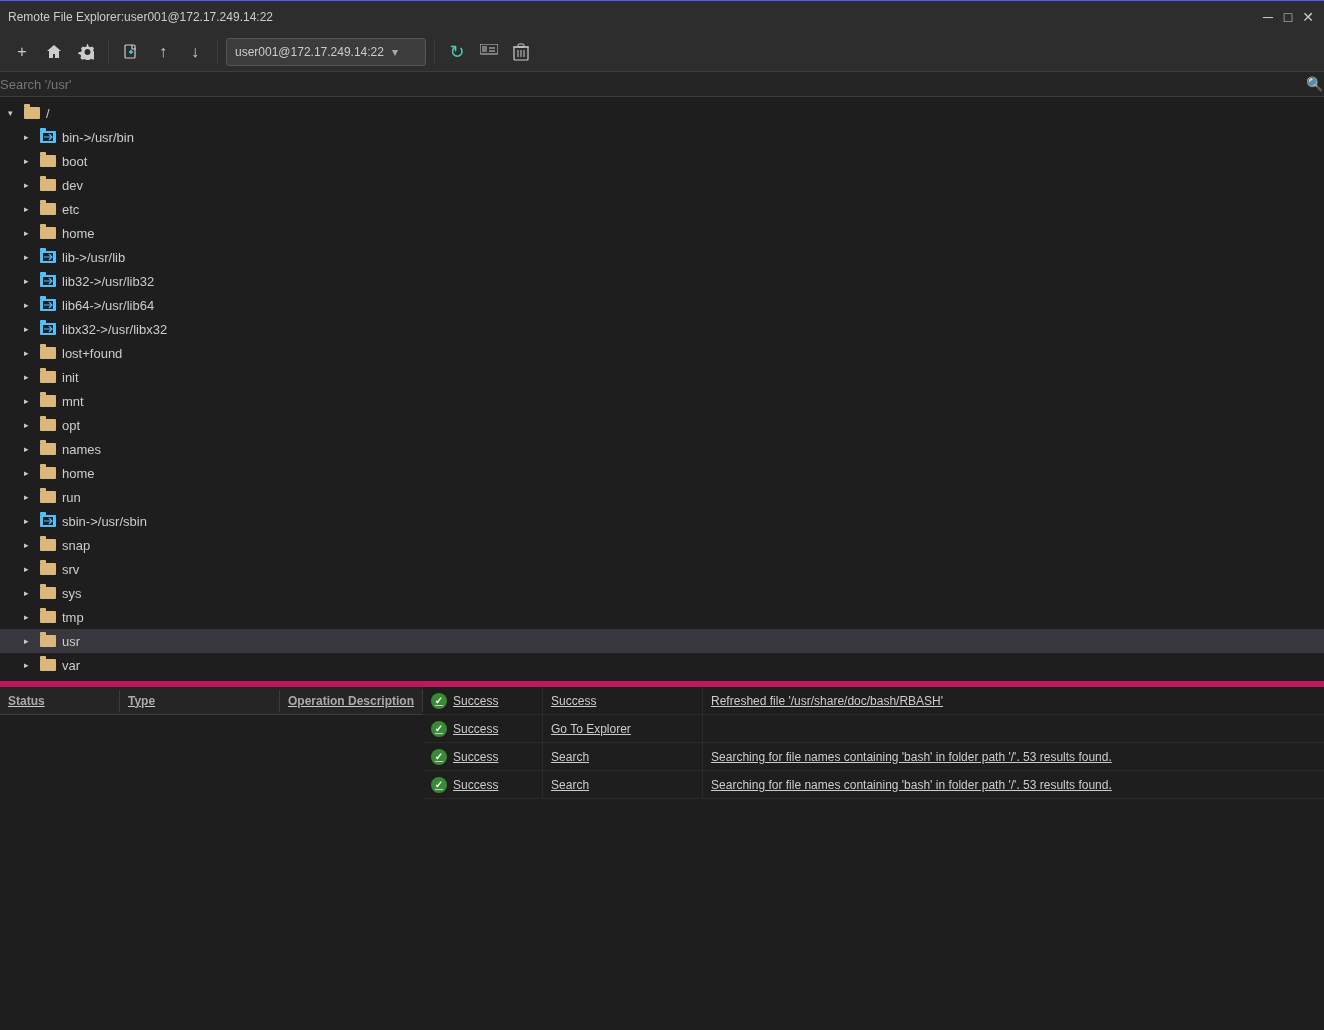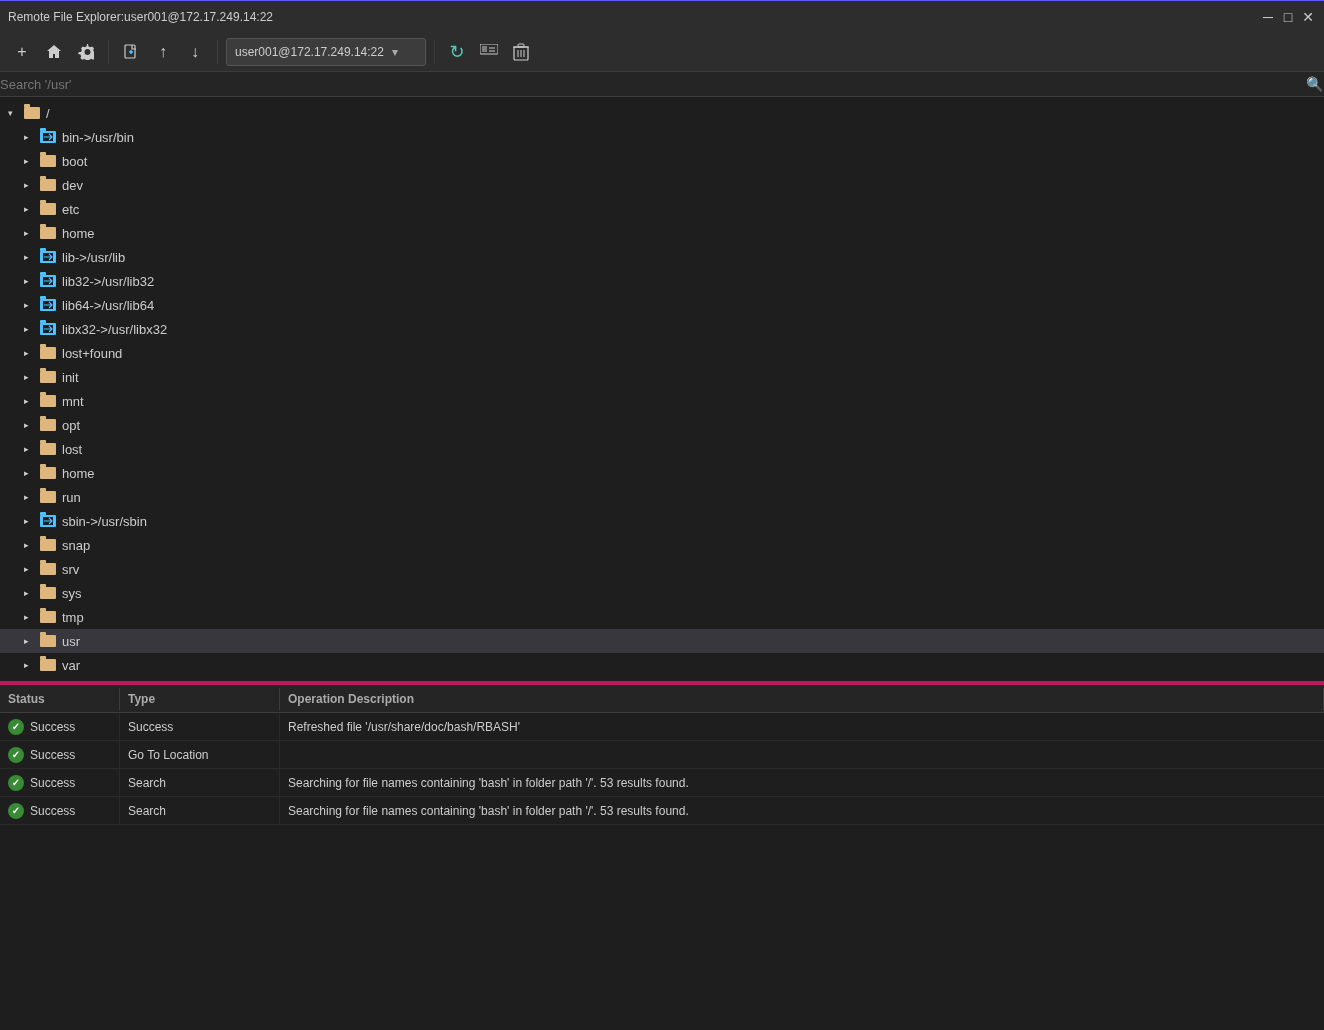--- a/index.html
+++ b/index.html
@@ -165,23 +165,24 @@
       border-radius: 1px 1px 0 0;
     }
     .item-label {
       font-size: 13px;
       color: #cccccc;
     }
     
     #status-panel {
       height: 210px;
       background: #1e1e1e;
-      border-top: 4px solid #be185d;
-      display: flex;
-      flex-direction: column;
+      border-top: 6px solid #be185d;
+      display: flex;
+      flex-direction: row;
+      text-decoration: underline;
     }
     #status-header {
       display: flex;
       align-items: center;
       height: 28px;
       background: #252526;
       border-bottom: 1px solid #3c3c3c;
     }
     .status-col-header {
       padding: 4px 8px;
@@ -440,21 +441,21 @@
         <div class="folder-normal"></div>
       </span>
       <span class="item-label">opt</span>
     </div>
     <div class="tree-item">
       <span style="padding-left:16px;"></span>
       <span class="arrow">▸</span>
       <span class="folder-icon">
         <div class="folder-normal"></div>
       </span>
-      <span class="item-label">lost</span>
+      <span class="item-label">names</span>
     </div>
     <div class="tree-item">
       <span style="padding-left:16px;"></span>
       <span class="arrow">▸</span>
       <span class="folder-icon">
         <div class="folder-normal"></div>
       </span>
       <span class="item-label">home</span>
     </div>
     <div class="tree-item">
@@ -546,21 +547,21 @@
     <div class="status-cell col-desc" style="flex:1;border-right:none;">
       <span>Refreshed file '/usr/share/doc/bash/RBASH'</span>
     </div>
   </div>
       <div class="status-row">
     <div class="status-cell col-status">
       <div class="success-icon"></div>
       <span>Success</span>
     </div>
     <div class="status-cell col-type">
-      <span>Go To Location</span>
+      <span>Go To Explorer</span>
     </div>
   </div>
       <div class="status-row">
     <div class="status-cell col-status">
       <div class="success-icon"></div>
       <span>Success</span>
     </div>
     <div class="status-cell col-type">
       <span>Search</span>
     </div>

